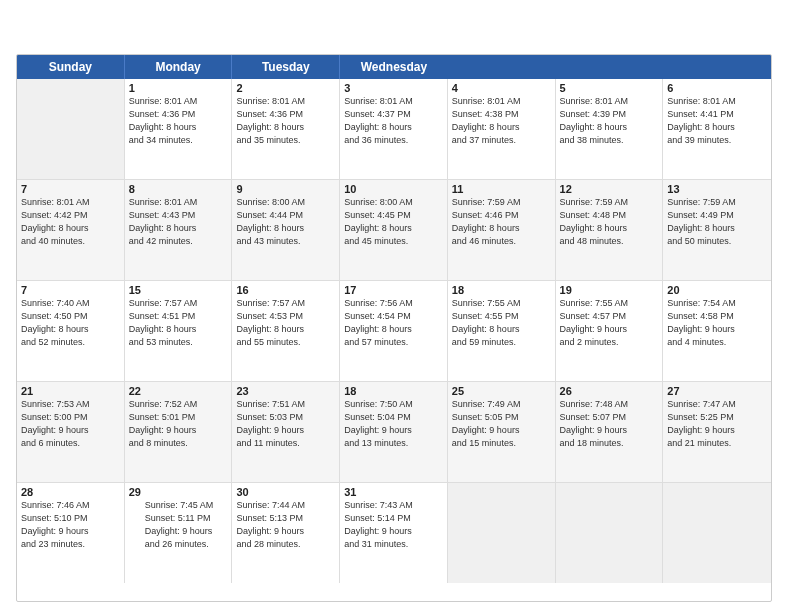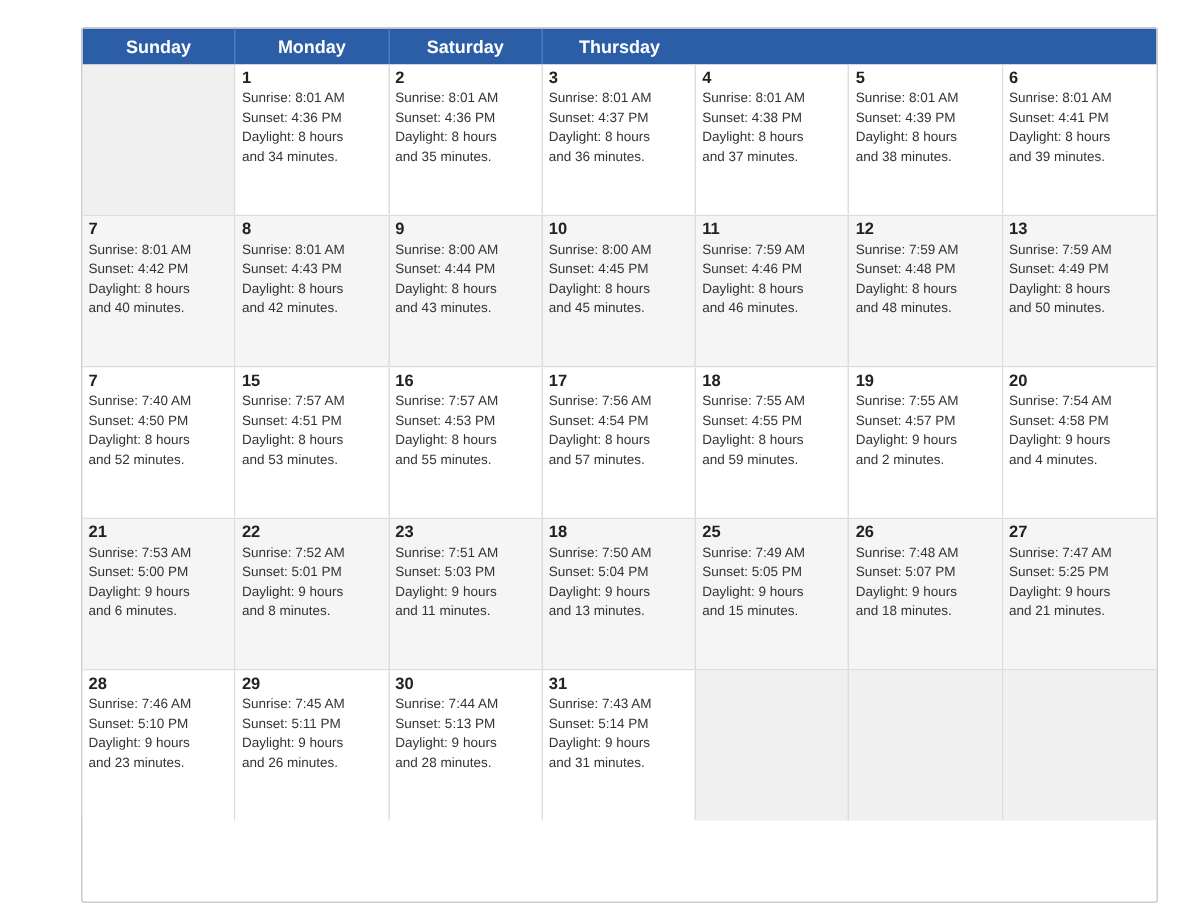--- a/index.html
+++ b/index.html
@@ -6,22 +6,23 @@
     body {
       font-family: Arial, sans-serif;
       background: #fff;
       width: 792px;
       height: 612px;
       overflow: hidden;
     }
     .page {
       width: 792px;
       height: 612px;
-      padding: 18px 20px 10px 26px;
+      padding: 18px 20px 10px 16px;
       display: flex;
+      flex-direction: column;
     }
     .header {
       display: flex;
       justify-content: space-between;
       align-items: flex-start;
       margin-bottom: 8px;
     }
     .logo {
       display: flex;
       align-items: center;
@@ -116,22 +117,22 @@
     <div class="title-block">
       <div class="main-title"></div>
       <div class="subtitle"></div>
     </div>
   </div>
 
   <div class="calendar">
     <div class="cal-header">
     <div class="cal-header-cell">Sunday</div>
         <div class="cal-header-cell">Monday</div>
-        <div class="cal-header-cell">Saturday</div>
-        <div class="cal-header-cell">Thursday</div>
+        <div class="cal-header-cell">Tuesday</div>
+        <div class="cal-header-cell">Wednesday</div>
       </div>
     <div class="cal-body">
     <div class="cal-row">
           <div class="cal-cell empty"></div>
           <div class="cal-cell">
             <span class="day-num">1</span>
             <div class="day-info" style="white-space: pre-line;">Sunrise: 8:01 AM
 Sunset: 4:36 PM
 Daylight: 8 hours
 and 34 minutes.</div>
@@ -328,21 +329,21 @@
         <div class="cal-row">
           <div class="cal-cell">
             <span class="day-num">28</span>
             <div class="day-info" style="white-space: pre-line;">Sunrise: 7:46 AM
 Sunset: 5:10 PM
 Daylight: 9 hours
 and 23 minutes.</div>
           </div>
           <div class="cal-cell">
             <span class="day-num">29</span>
-            <div class="day-info" style="white-space: pre-line;">Sunrise: 7:45 AM
+            <div class="day-info" style="white-space: pre-line; margin-left: 16px;">Sunrise: 7:45 AM
 Sunset: 5:11 PM
 Daylight: 9 hours
 and 26 minutes.</div>
           </div>
           <div class="cal-cell">
             <span class="day-num">30</span>
             <div class="day-info" style="white-space: pre-line;">Sunrise: 7:44 AM
 Sunset: 5:13 PM
 Daylight: 9 hours
 and 28 minutes.</div>

